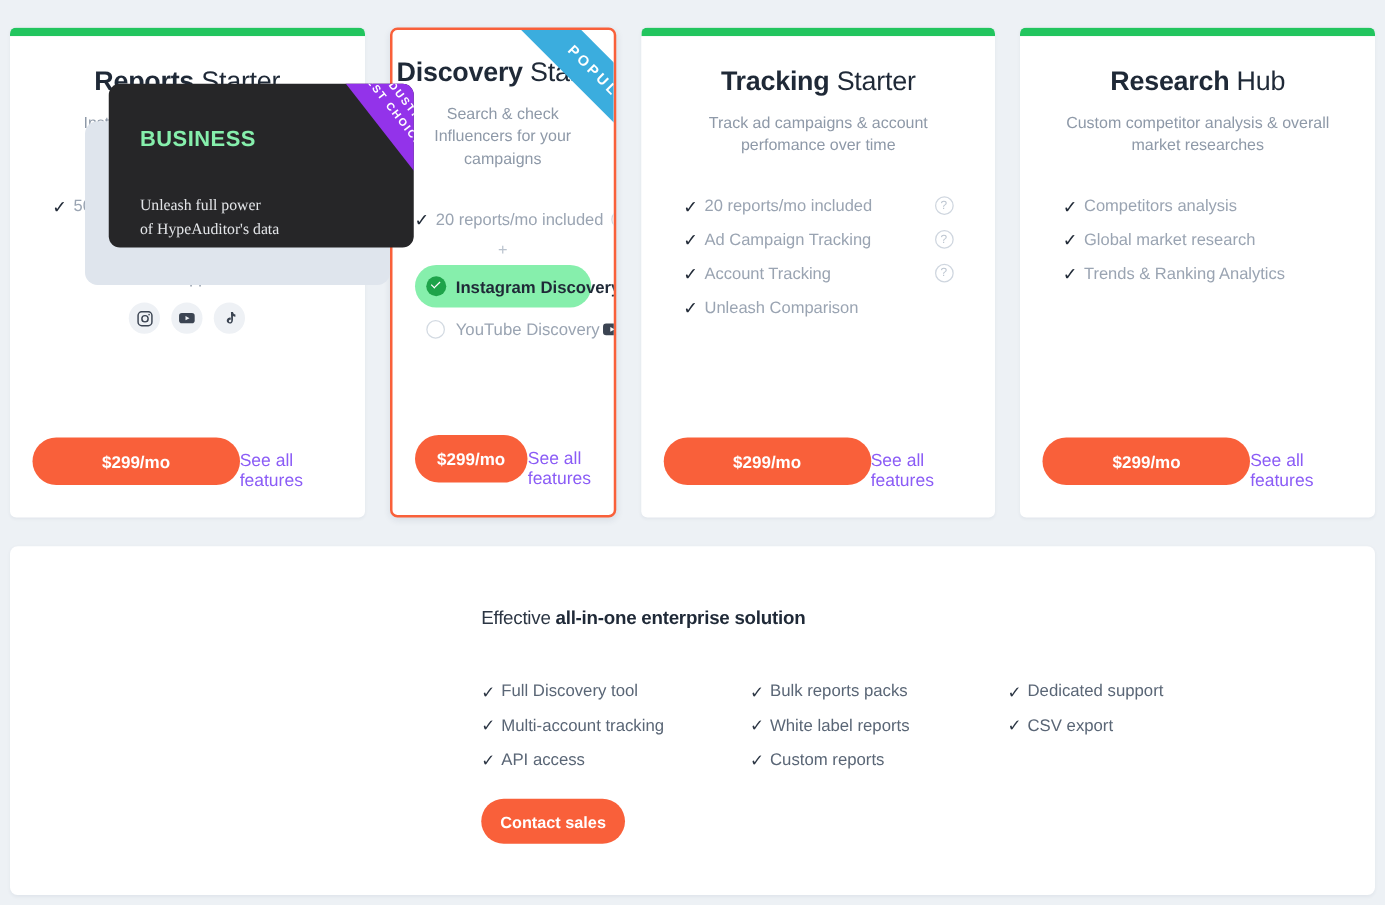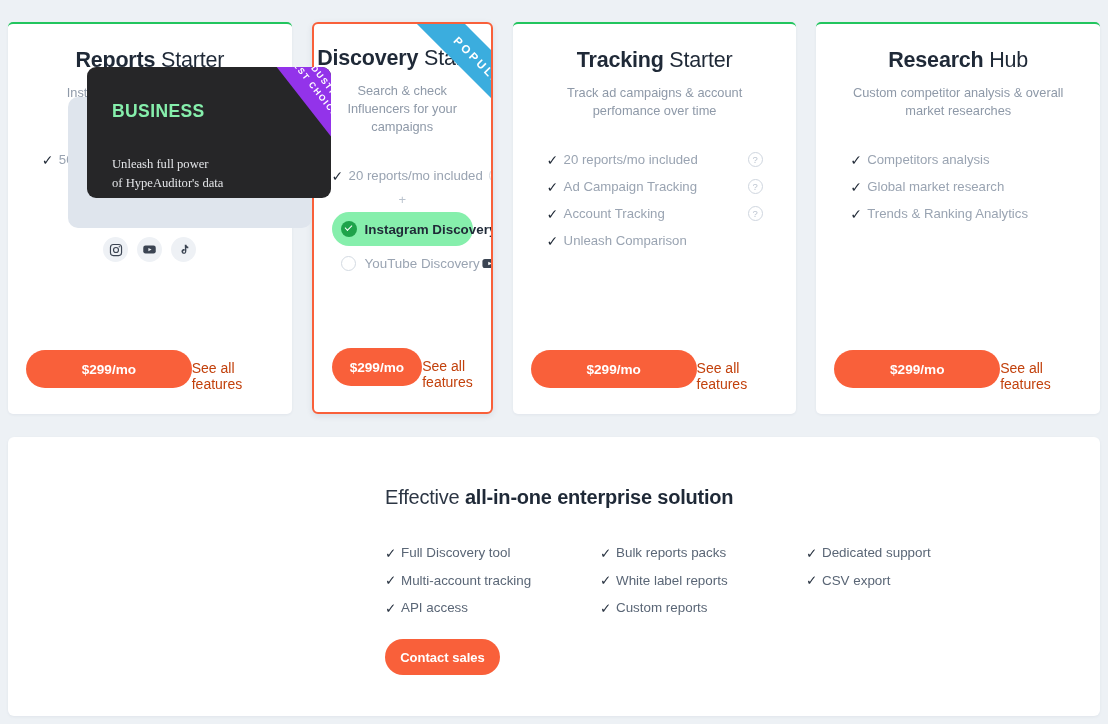--- a/index.html
+++ b/index.html
@@ -22,21 +22,21 @@
     height: 392px;
     display: flex;
     gap: 20px;
   }
 
   .plan-card {
     flex: 1 1 0;
     background: #ffffff;
     border-radius: 5px;
     position: relative;
-    border-top: 2px solid #22c55e;
+    border-top: 7px solid #22c55e;
     box-shadow: 0 1px 3px rgba(30,50,80,0.06);
     display: flex;
     flex-direction: column;
     align-items: center;
     padding: 24px 18px 0 18px;
   }
 
   .plan-card.featured {
     border: 2px solid #f9603a;
     border-radius: 6px;
@@ -225,21 +225,21 @@
     border: none;
     cursor: pointer;
     font-family: "Liberation Sans", sans-serif;
     display: flex;
     align-items: center;
     justify-content: center;
   }
   .see-all {
     margin-top: 14px;
     font-size: 14px;
-    color: #c2410c;
+    color: #8b5cf6;
     text-decoration: none;
     cursor: pointer;
   }
 
   
   .enterprise {
     position: absolute;
     left: 8px;
     top: 437px;
     width: 1092px;
@@ -302,21 +302,21 @@
     font-weight: bold;
     letter-spacing: 1.5px;
     line-height: 1.35;
     text-align: center;
     white-space: nowrap;
   }
 
   .ent-head {
     position: absolute;
     left: 385px; top: 486px;
-    font-size: 20px;
+    font-size: 15px;
     color: #2c3644;
     font-weight: normal;
     letter-spacing: -0.2px;
   }
   .ent-head b { font-weight: bold; color: #1f2937; }
 
   .ent-cols {
     position: absolute;
     left: 385px;
     top: 539px;

